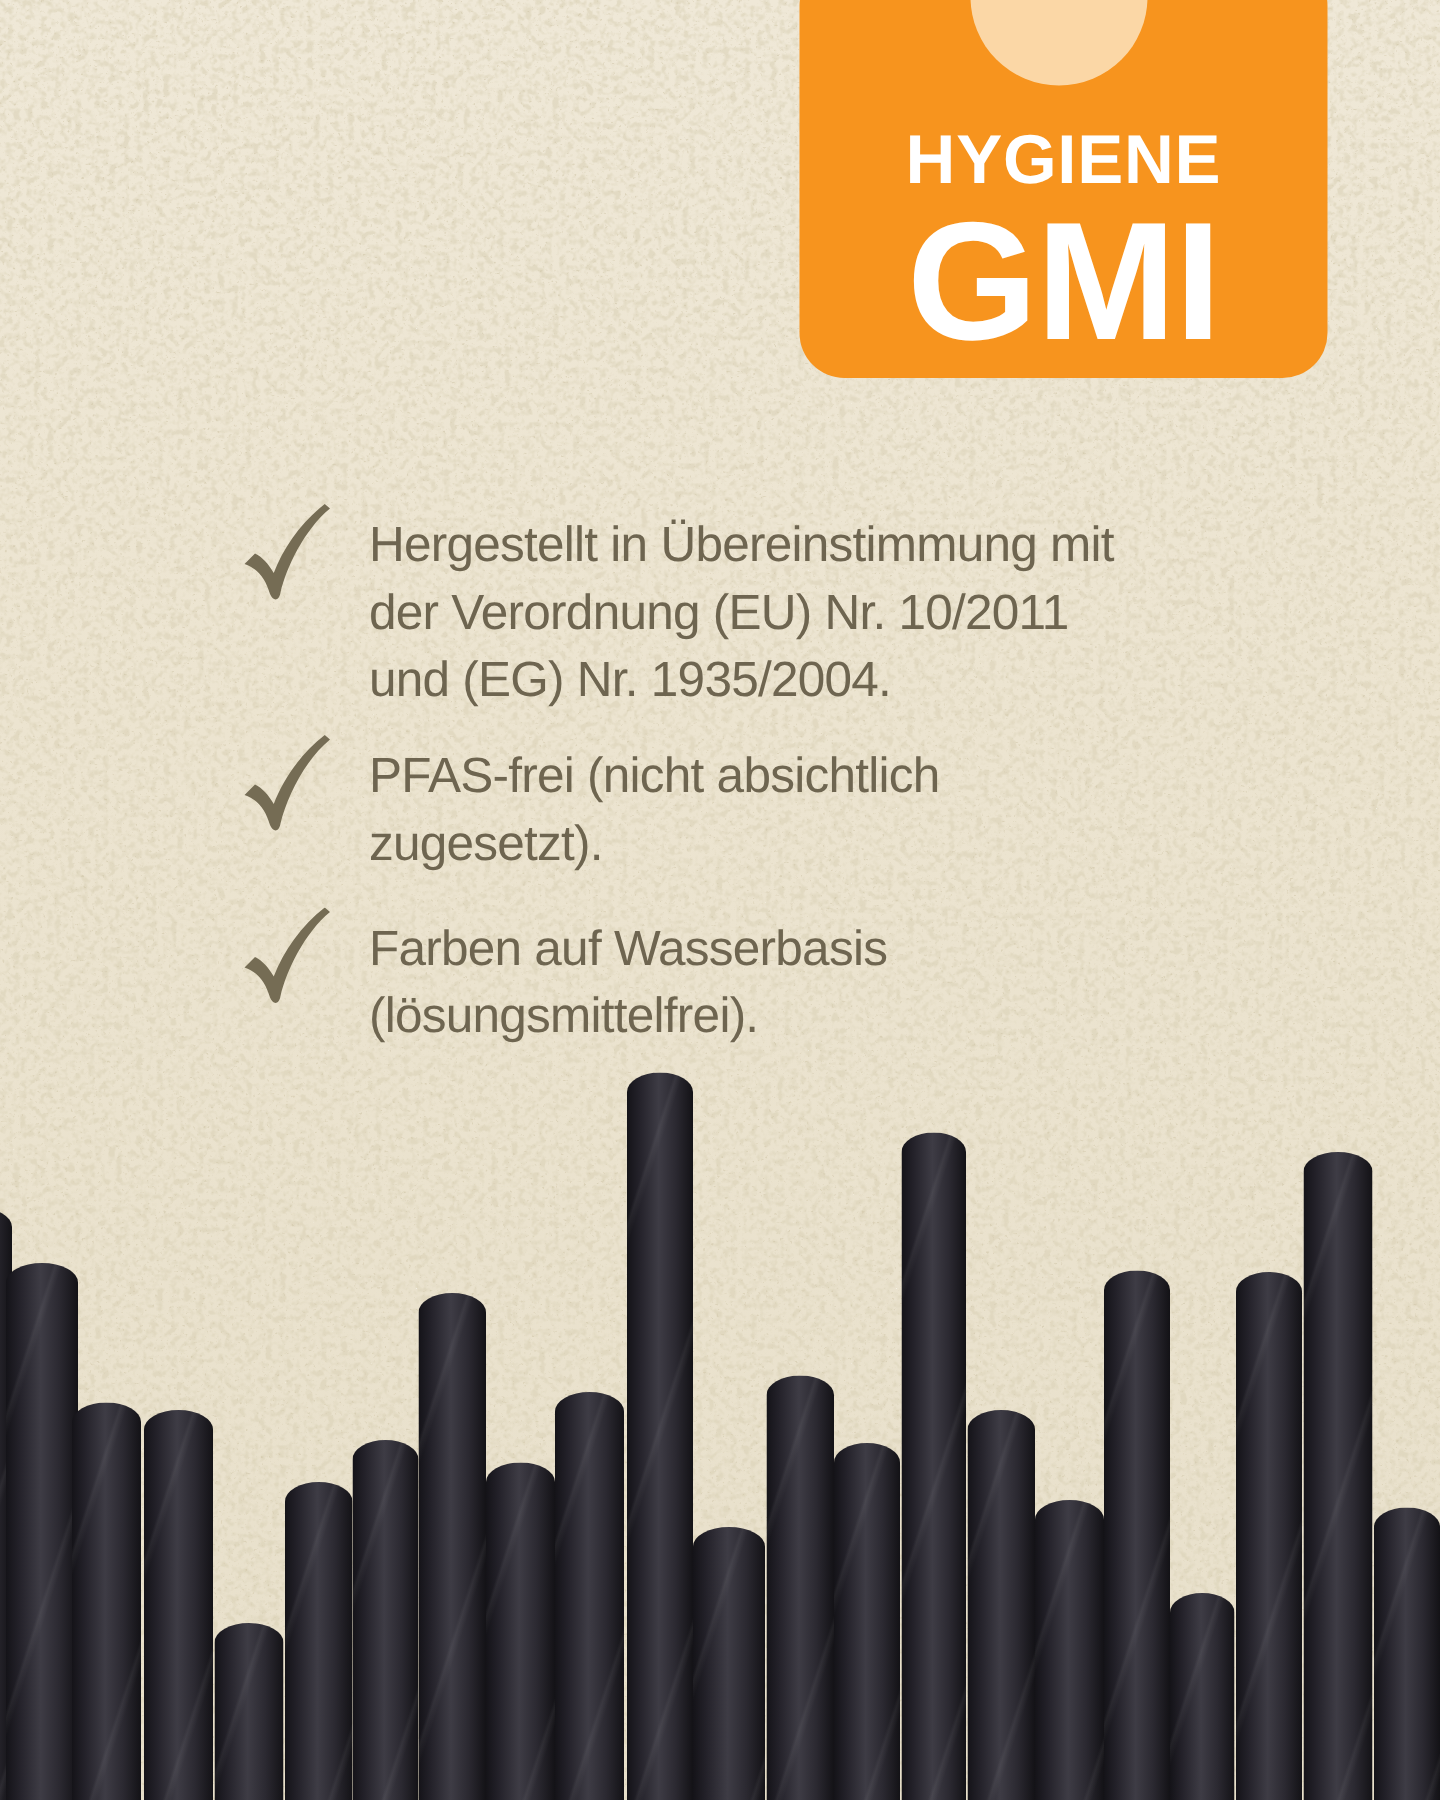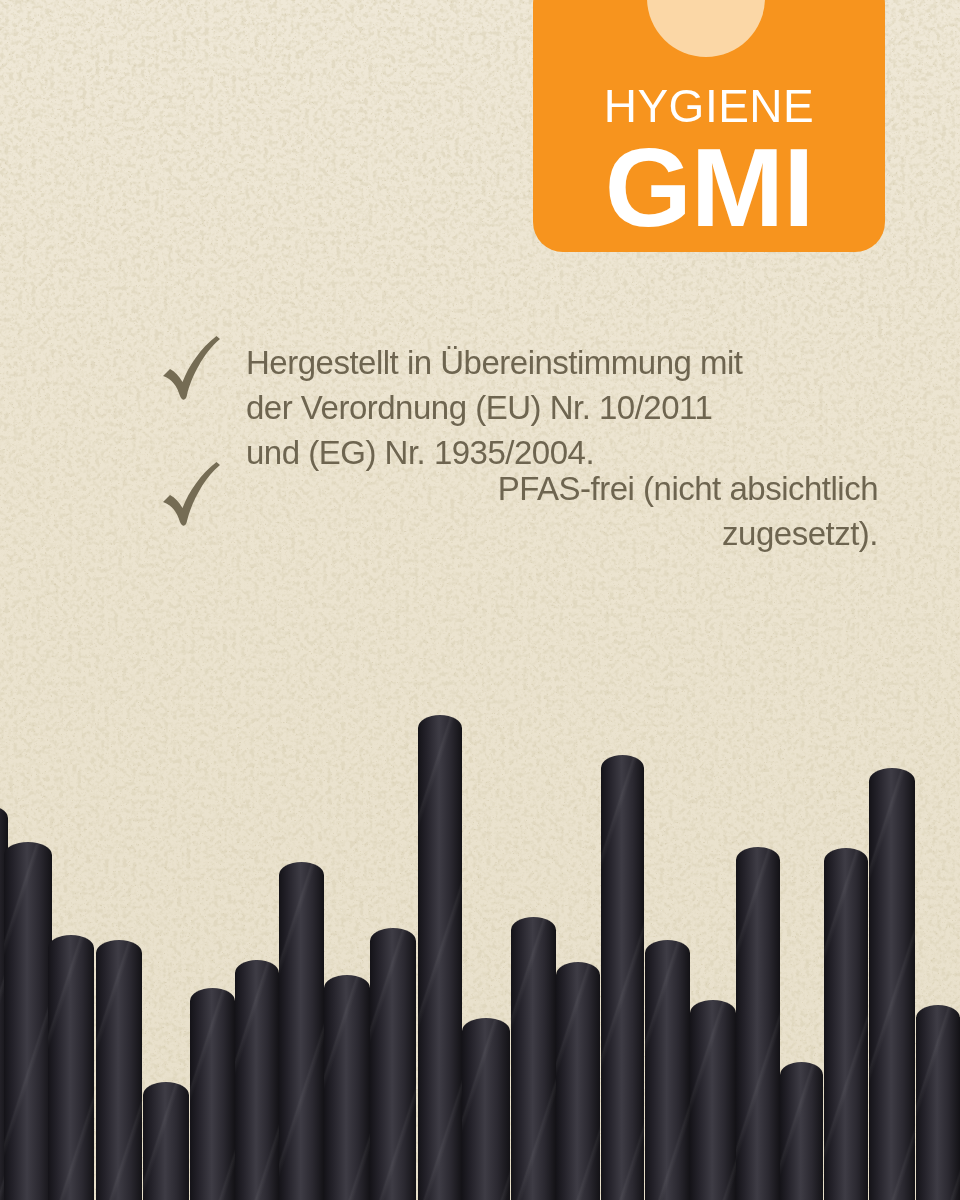--- a/index.html
+++ b/index.html
@@ -16,39 +16,39 @@
   .badge{
     position:absolute;left:533px;top:-26px;width:352px;height:278px;
     background:#F7941E;border-radius:30px;z-index:4;
   }
   .badge-circle{
     position:absolute;left:114px;top:-35px;width:118px;height:118px;
     border-radius:50%;background:#FBD7A6;
   }
   .badge-line1{
     position:absolute;left:0;right:0;top:109px;
-    text-align:center;color:#fff;font-weight:normal;
+    text-align:center;color:#fff;font-weight:bold;
     font-size:46px;line-height:1;letter-spacing:0.5px;
   }
   .badge-line2{
     position:absolute;left:0;right:0;top:158px;
     text-align:center;color:#fff;font-weight:bold;
     font-size:112px;line-height:1;letter-spacing:-1px;
   }
 
   
   .bullet{position:absolute;left:158px;width:720px;z-index:3;}
   .bullet .check{position:absolute;left:0;top:-4px;width:64px;height:64px;}
   .bullet .btxt{
     display:block;margin-left:88px;
     font-size:33px;line-height:45px;letter-spacing:-0.5px;
     color:#6E6550;white-space:pre-line;
   }
   #bullet-1{top:340px;}
-  #bullet-2{top:466px;text-align:right;}
+  #bullet-2{top:494px;}
   #bullet-3{top:609px;}
 
   
   .straws{position:absolute;left:0;top:0;width:960px;height:1200px;z-index:2;}
   .straw{
     position:absolute;bottom:0;
     border-radius:50% 50% 0 0 / 13px;
     background:
       repeating-linear-gradient(108deg,
         rgba(255,255,255,0) 0px, rgba(255,255,255,0) 30px,
@@ -99,20 +99,27 @@
   </div>
 
   <div class="bullet" id="bullet-2">
     <svg class="check" viewBox="0 0 64 64" aria-hidden="true">
       <path fill="#756C54" d="M12 33 L5 40 C14 43 19 50 22 60 C24 65 28 65 29 59 C33 42 45 17 62 3 L58.5 0 C43 12 31 29 24.5 46 C21 40 17 35.5 12 33 Z"></path>
     </svg>
     <span class="btxt">PFAS-frei (nicht absichtlich
 zugesetzt).</span>
   </div>
 
+  <div class="bullet" id="bullet-3">
+    <svg class="check" viewBox="0 0 64 64" aria-hidden="true">
+      <path fill="#756C54" d="M12 33 L5 40 C14 43 19 50 22 60 C24 65 28 65 29 59 C33 42 45 17 62 3 L58.5 0 C43 12 31 29 24.5 46 C21 40 17 35.5 12 33 Z"></path>
+    </svg>
+    <span class="btxt">Farben auf Wasserbasis
+(lösungsmittelfrei).</span>
+  </div>
 
   <div class="straws">
       <div class="straw" style="left: -38px; top: 805px; width: 46px;"></div>
       <div class="straw" style="left: 4px; top: 842px; width: 48px;"></div>
       <div class="straw" style="left: 48px; top: 935px; width: 46px;"></div>
       <div class="straw" style="left: 96px; top: 940px; width: 46px;"></div>
       <div class="straw" style="left: 143px; top: 1082px; width: 46px;"></div>
       <div class="straw" style="left: 190px; top: 988px; width: 45px;"></div>
       <div class="straw" style="left: 235px; top: 960px; width: 44px;"></div>
       <div class="straw" style="left: 279px; top: 862px; width: 45px;"></div>

